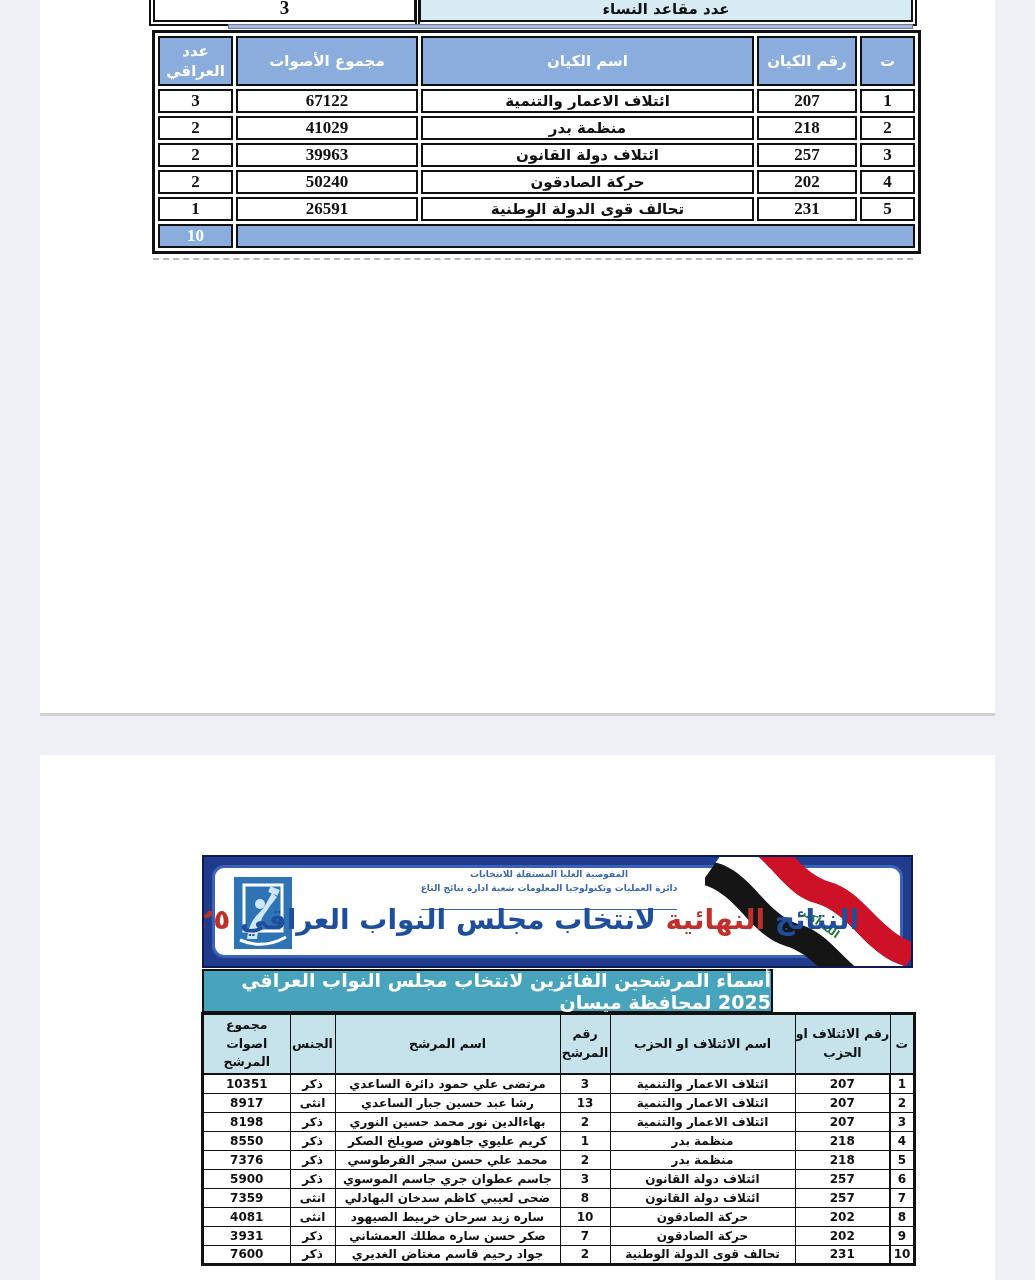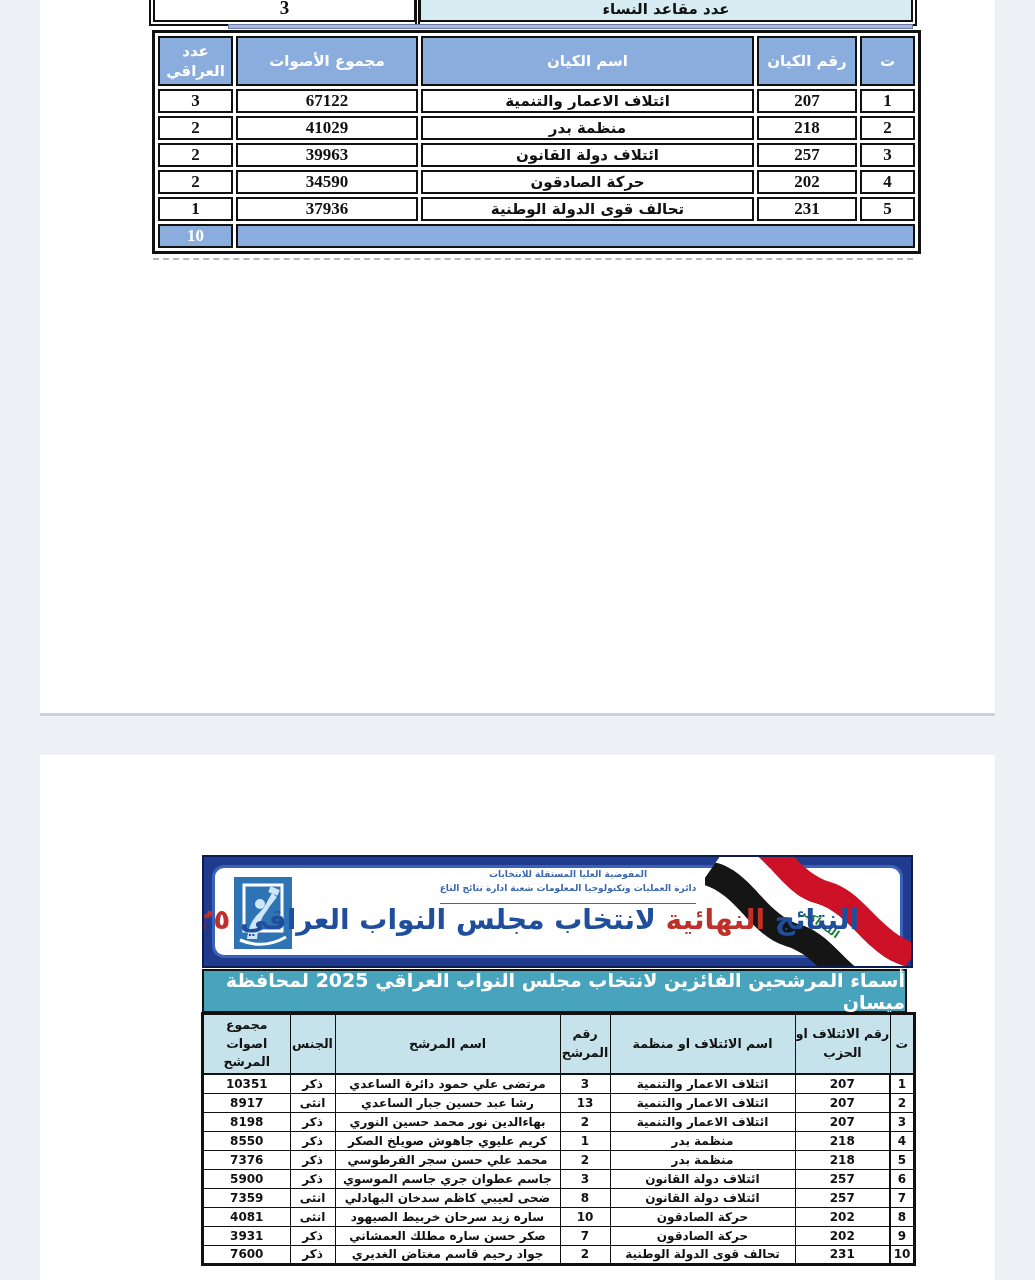--- a/index.html
+++ b/index.html
@@ -40,31 +40,31 @@
   #parties-table tr.total td{background:var(--tbl1-head);}
   #parties-table tr.total td.num{color:#ffffff;}
   .dotted-break{position:absolute;top:258px;left:113px;width:760px;border-top:2px dashed #8a8a8a;opacity:.6;}
 
   
   .banner{position:absolute;top:100px;left:162px;width:711px;height:113px;background:var(--navy);
           border:2px solid #0c1c4e;overflow:hidden;}
   .banner-inner{position:absolute;left:8px;right:8px;top:8px;bottom:8px;background:#ffffff;
                 border:3px solid var(--banner-border);border-radius:12px;z-index:1;}
   .ihec-logo{position:absolute;left:30px;top:20px;width:58px;height:72px;z-index:3;}
-  .org-lines{position:absolute;left:229px;top:11px;width:270px;text-align:center;z-index:3;
+  .org-lines{position:absolute;left:210px;top:11px;width:270px;text-align:center;z-index:3;
              color:#3b67b0;font-size:9px;font-weight:bold;line-height:1.5;}
-  .org-lines .u{display:inline-block;border-bottom:1.5px solid #3b67b0;padding-bottom:8px;}
+  .org-lines .u{display:inline-block;border-bottom:1.5px solid #3b67b0;padding-bottom:14px;}
   .banner-title{position:absolute;left:110px;top:46px;width:545px;text-align:center;z-index:3;
                 direction:rtl;font-weight:bold;font-size:28px;letter-spacing:-1px;white-space:nowrap;}
   .banner-title .blue{color:var(--title-blue);}
   .banner-title .red{color:var(--title-red);}
   .flag{position:absolute;top:-2px;right:-4px;width:210px;height:119px;z-index:2;}
 
   
-  .subtitle{position:absolute;top:214px;left:162px;width:705px;height:44px;background:var(--teal);
+  .subtitle{position:absolute;top:214px;left:162px;width:571px;height:44px;background:var(--teal);
             border:2px solid var(--ink);display:flex;align-items:center;justify-content:center;
             color:#ffffff;font-weight:bold;font-size:19px;direction:rtl;}
   #winners-table{position:absolute;top:258px;left:162px;width:711px;border-collapse:collapse;
                  border:2px solid var(--ink);outline:1px solid var(--ink);}
   #winners-table th,#winners-table td{border:1px solid var(--ink);text-align:center;vertical-align:middle;overflow:hidden;}
   #winners-table th{background:var(--tbl2-head);font-weight:bold;font-size:12.5px;height:60px;line-height:1.5;border-bottom:2px solid var(--ink);}
   #winners-table td{height:19px;font-weight:bold;font-size:12px;}
   #winners-table td:first-child{border-left:2px solid var(--ink);}
   [dir="rtl"] th,[dir="rtl"] td{direction:rtl;}
 </style>
@@ -116,28 +116,28 @@
           <td class="num">3</td>
           <td class="num">257</td>
           <td class="ar">ائتلاف دولة القانون</td>
           <td class="num">39963</td>
           <td class="num">2</td>
         </tr>
         <tr>
           <td class="num">4</td>
           <td class="num">202</td>
           <td class="ar">حركة الصادقون</td>
-          <td class="num">34590</td>
+          <td class="num">50240</td>
           <td class="num">2</td>
         </tr>
         <tr>
           <td class="num">5</td>
           <td class="num">231</td>
           <td class="ar">تحالف قوى الدولة الوطنية</td>
-          <td class="num">37936</td>
+          <td class="num">26591</td>
           <td class="num">1</td>
         </tr>
       </tbody>
     <tbody>
       <tr class="total">
         <td colspan="4"></td>
         <td class="num">10</td>
       </tr>
     </tbody>
   </table>
@@ -190,21 +190,21 @@
         <col style="width:185px">
         <col style="width:50px">
       <col style="width:225px">
         <col style="width:45px">
         <col style="width:87px">
     </colgroup>
     <thead>
       <tr>
         <th>ت</th>
         <th>رقم الائتلاف او الحزب</th>
-        <th>اسم الائتلاف او منظمة</th>
+        <th>اسم الائتلاف او الحزب</th>
         <th>رقم المرشح</th>
         <th>اسم المرشح</th>
         <th>الجنس</th>
         <th>مجموع اصوات المرشح</th>
       </tr>
     </thead>
     <tbody>
         <tr>
           <td>1</td>
           <td>207</td>

